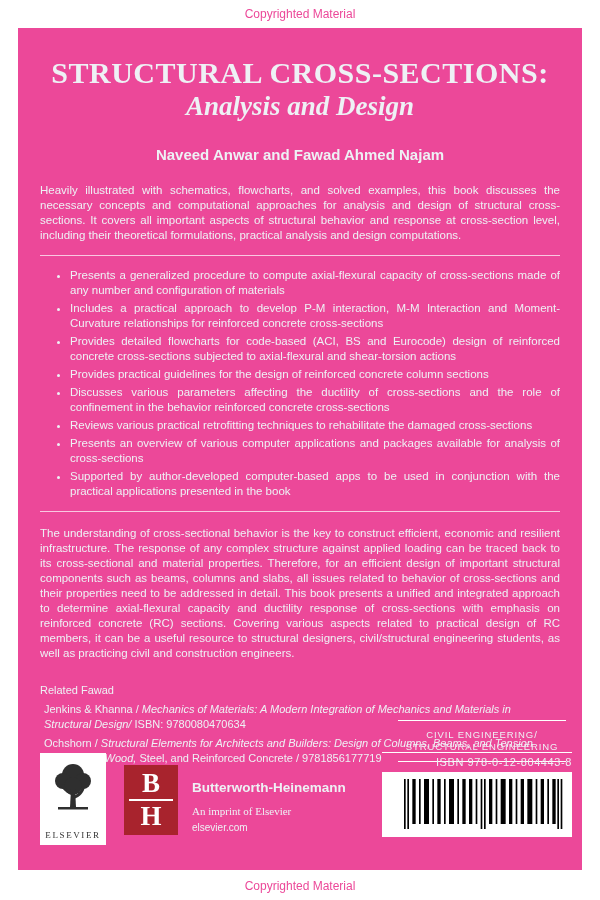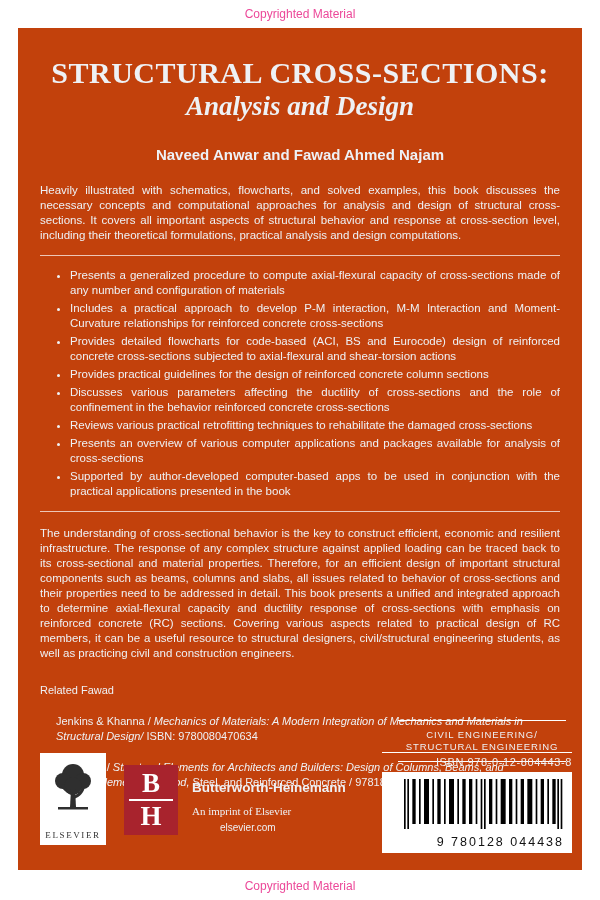--- a/index.html
+++ b/index.html
@@ -1,55 +1,55 @@
 <!DOCTYPE html>
 <html><head>
 <meta charset="utf-8">
 <style>
   html,body{margin:0;padding:0;}
   body{width:600px;height:900px;background:#ffffff;font-family:"Liberation Sans",sans-serif;}
   .page{position:relative;width:600px;height:900px;background:#ffffff;overflow:hidden;}
   .copyright{position:absolute;left:0;width:100%;text-align:center;color:#ec4899;font-size:12px;}
   .copyright.top{top:7px;}
   .copyright.bottom{bottom:7px;}
-  .cover{position:absolute;left:18px;right:18px;top:28px;bottom:30px;background:#c2410c;color:#eef1f5;
+  .cover{position:absolute;left:18px;right:18px;top:28px;bottom:30px;background:#ec4899;color:#eef1f5;
          box-sizing:border-box;padding:24px 22px 0 22px;}
   .title{font-family:"Liberation Serif",serif;font-weight:bold;font-size:30px;line-height:34px;
          text-align:center;letter-spacing:0.5px;margin-top:4px;}
   .subtitle{font-family:"Liberation Serif",serif;font-style:italic;font-weight:bold;font-size:27px;
             line-height:32px;text-align:center;margin-top:0;}
   .authors{font-size:15px;font-weight:bold;text-align:center;margin-top:24px;}
   .para{font-size:11.5px;line-height:15px;text-align:justify;margin-top:20px;}
   .rule{border:0;border-top:1px solid rgba(255,255,255,0.7);margin:12px 0;}
   ul.bullets{margin:6px 0 6px 0;padding-left:30px;}
   ul.bullets li{font-size:11.5px;line-height:15px;text-align:justify;margin-bottom:3px;}
   .related{margin-top:22px;font-size:11px;line-height:15px;}
   .related .heading{margin-bottom:2px;}
-  .related .item{margin:16px;}
+  .related .item{margin:4px;}
   .related .ital{font-style:italic;}
   .category{position:absolute;right:16px;top:692px;width:168px;text-align:center;
             border-top:1px solid #fff;border-bottom:1px solid #fff;padding:8px 0;
             font-size:9.5px;letter-spacing:0.9px;line-height:12px;}
   .barcode-wrap{position:absolute;right:10px;top:724px;width:190px;text-align:right;}
   .barcode-rule{border:0;border-top:1px solid #fff;margin:0 0 3px 0;}
   .isbn-label{font-size:11px;letter-spacing:0.6px;margin:2px 0 4px 0;}
   .barcode-box{background:#fff;padding:7px 8px 4px 8px;}
   .barcode-digits{color:#111;font-size:12.5px;letter-spacing:2px;margin-top:2px;font-family:"Liberation Sans",sans-serif;}
   .elsevier-box{position:absolute;left:22px;top:725px;width:66px;height:92px;background:#fff;color:#222;
                 display:flex;flex-direction:column;align-items:center;justify-content:space-between;
                 box-sizing:border-box;padding:6px 3px 5px 3px;}
   .elsevier-label{font-family:"Liberation Serif",serif;font-size:9px;letter-spacing:1.6px;color:#333;}
   .bh-logo{position:absolute;left:106px;top:737px;width:54px;height:70px;background:#a8232d;
            display:flex;flex-direction:column;align-items:center;justify-content:center;}
   .bh-letter{font-family:"Liberation Serif",serif;font-weight:bold;color:#fff;font-size:27px;line-height:27px;}
   .bh-divider{width:80%;height:2px;background:#fff;margin:2px 0;}
   .pub-text{position:absolute;left:174px;top:752px;}
   .pub-name{font-size:13.5px;font-weight:bold;margin-bottom:10px;}
   .pub-imprint{font-size:11px;margin-bottom:5px;font-family:Liberation Serif, serif;}
-  .pub-site{font-size:10px;margin-left:28px;}
+  .pub-site{font-size:10px;}
 </style>
 </head>
 <body>
 
 <div class="page">
 
   <div class="copyright top">Copyrighted Material</div>
 
   <div class="cover">
 
@@ -144,21 +144,20 @@
               <rect x="70" y="0" width="2" height="54"></rect>
             <rect x="74" y="0" width="3" height="54"></rect>
               <rect x="79" y="0" width="1" height="54"></rect>
             <rect x="82" y="0" width="2" height="54"></rect>
               <rect x="86" y="0" width="1" height="54"></rect>
             <rect x="89" y="0" width="2" height="54"></rect>
             <rect x="92" y="0" width="1" height="60"></rect>
               <rect x="94" y="0" width="1" height="60"></rect>
           </g>
         </svg>
-        <div class="barcode-digits">9 780128 044438</div>
       </div>
     </div>
 
   </div>
 
   <div class="copyright bottom">Copyrighted Material</div>
 
 </div>
 
 </body></html>

